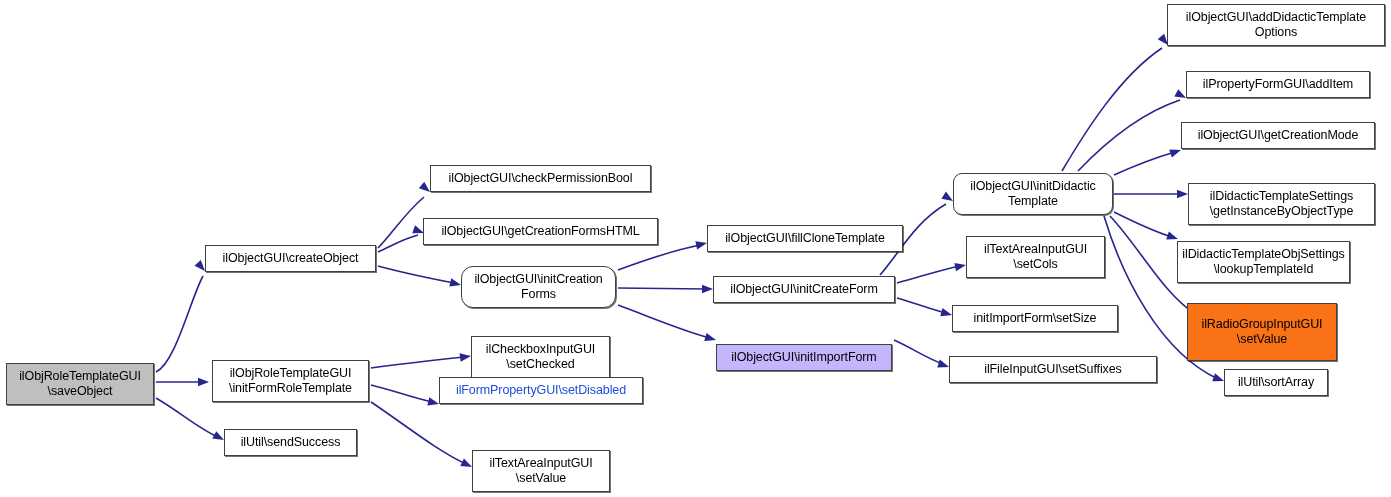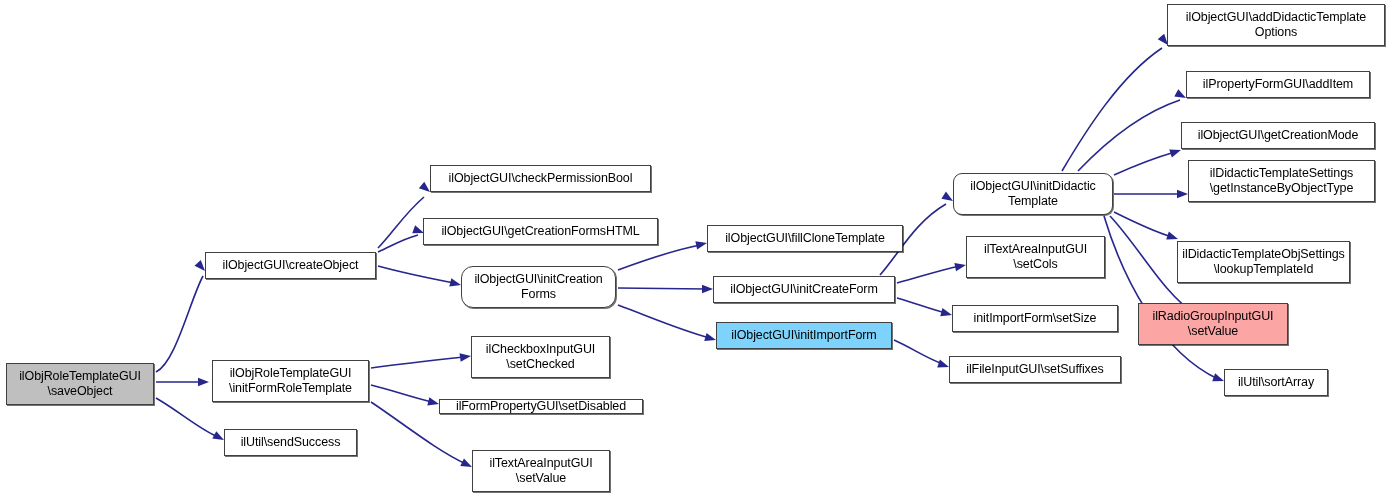--- a/index.html
+++ b/index.html
@@ -95,46 +95,46 @@
       <polygon points="0,0 -11,-4.2 -11,4.2" fill="#26268c" transform="translate(1188,194) rotate(0)"></polygon>
       <path d="M 1114,212 C 1134,222 1152,231 1172,237" fill="none" stroke="#26268c" stroke-width="1.6"></path>
       <polygon points="0,0 -11,-4.2 -11,4.2" fill="#26268c" transform="translate(1178,239) rotate(18)"></polygon>
       <path d="M 1110,216 C 1140,248 1162,292 1195,314" fill="none" stroke="#26268c" stroke-width="1.6"></path>
       <polygon points="0,0 -11,-4.2 -11,4.2" fill="#26268c" transform="translate(1201,317) rotate(34)"></polygon>
       <path d="M 1104,216 C 1122,276 1160,352 1218,379" fill="none" stroke="#26268c" stroke-width="1.6"></path>
       <polygon points="0,0 -11,-4.2 -11,4.2" fill="#26268c" transform="translate(1224,381) rotate(20)"></polygon>
     </svg>
 <div class="node highlight" style="left: 6px; top: 363px; width: 148px; height: 42px; border-color: rgb(64, 64, 64); color: rgb(0, 0, 0); background: rgb(191, 191, 191);">ilObjRoleTemplateGUI
 \saveObject</div>
-    <div class="node" style="left: 205px; top: 252px; width: 171px; height: 27px; border-color: rgb(64, 64, 64); color: rgb(0, 0, 0); background: rgb(255, 255, 255);">ilObjectGUI\createObject</div>
+    <div class="node" style="left: 205px; top: 245px; width: 171px; height: 27px; border-color: rgb(64, 64, 64); color: rgb(0, 0, 0); background: rgb(255, 255, 255);">ilObjectGUI\createObject</div>
     <div class="node" style="left: 212px; top: 360px; width: 157px; height: 42px; border-color: rgb(64, 64, 64); color: rgb(0, 0, 0); background: rgb(255, 255, 255);">ilObjRoleTemplateGUI
 \initFormRoleTemplate</div>
     <div class="node" style="left: 224px; top: 429px; width: 133px; height: 27px; border-color: rgb(64, 64, 64); color: rgb(0, 0, 0); background: rgb(255, 255, 255);">ilUtil\sendSuccess</div>
     <div class="node" style="left: 430px; top: 165px; width: 221px; height: 27px; border-color: rgb(64, 64, 64); color: rgb(0, 0, 0); background: rgb(255, 255, 255);">ilObjectGUI\checkPermissionBool</div>
     <div class="node" style="left: 423px; top: 218px; width: 235px; height: 27px; border-color: rgb(64, 64, 64); color: rgb(0, 0, 0); background: rgb(255, 255, 255);">ilObjectGUI\getCreationFormsHTML</div>
     <div class="node" style="left: 461px; top: 266px; width: 155px; height: 42px; border-color: rgb(64, 64, 64); color: rgb(0, 0, 0); background: rgb(255, 255, 255); border-radius: 12px;">ilObjectGUI\initCreation
 Forms</div>
     <div class="node" style="left: 471px; top: 336px; width: 139px; height: 42px; border-color: rgb(64, 64, 64); color: rgb(0, 0, 0); background: rgb(255, 255, 255);">ilCheckboxInputGUI
 \setChecked</div>
-    <div class="node" style="left: 439px; top: 399px; width: 204px; height: 15px; border-color: rgb(64, 64, 64); color: #000000; background: rgb(255, 255, 255);">ilFormPropertyGUI\setDisabled</div>
+    <div class="node" style="left: 439px; top: 377px; width: 204px; height: 27px; border-color: rgb(64, 64, 64); color: #1d4ed8; background: rgb(255, 255, 255);">ilFormPropertyGUI\setDisabled</div>
     <div class="node" style="left: 472px; top: 450px; width: 138px; height: 42px; border-color: rgb(64, 64, 64); color: rgb(0, 0, 0); background: rgb(255, 255, 255);">ilTextAreaInputGUI
 \setValue</div>
     <div class="node" style="left: 707px; top: 225px; width: 196px; height: 27px; border-color: rgb(64, 64, 64); color: rgb(0, 0, 0); background: rgb(255, 255, 255);">ilObjectGUI\fillCloneTemplate</div>
     <div class="node" style="left: 713px; top: 276px; width: 182px; height: 27px; border-color: rgb(64, 64, 64); color: rgb(0, 0, 0); background: rgb(255, 255, 255);">ilObjectGUI\initCreateForm</div>
-    <div class="node" style="left: 716px; top: 322px; width: 176px; height: 27px; border-color: rgb(64, 64, 64); color: rgb(0, 0, 0); background: #7dd3fc;">ilObjectGUI\initImportForm</div>
+    <div class="node" style="left: 716px; top: 344px; width: 176px; height: 27px; border-color: rgb(64, 64, 64); color: rgb(0, 0, 0); background: #c4b5fd;">ilObjectGUI\initImportForm</div>
     <div class="node" style="left: 966px; top: 236px; width: 139px; height: 42px; border-color: rgb(64, 64, 64); color: rgb(0, 0, 0); background: rgb(255, 255, 255);">ilTextAreaInputGUI
 \setCols</div>
     <div class="node" style="left: 952px; top: 305px; width: 166px; height: 27px; border-color: rgb(64, 64, 64); color: rgb(0, 0, 0); background: rgb(255, 255, 255);">initImportForm\setSize</div>
-    <div class="node" style="left: 949px; top: 356px; width: 172px; height: 27px; border-color: rgb(64, 64, 64); color: rgb(0, 0, 0); background: rgb(255, 255, 255);">ilFileInputGUI\setSuffixes</div>
+    <div class="node" style="left: 949px; top: 356px; width: 208px; height: 27px; border-color: rgb(64, 64, 64); color: rgb(0, 0, 0); background: rgb(255, 255, 255);">ilFileInputGUI\setSuffixes</div>
     <div class="node" style="left: 953px; top: 173px; width: 160px; height: 42px; border-color: rgb(64, 64, 64); color: rgb(0, 0, 0); background: rgb(255, 255, 255); border-radius: 9px;">ilObjectGUI\initDidactic
 Template</div>
     <div class="node" style="left: 1167px; top: 4px; width: 218px; height: 42px; border-color: rgb(64, 64, 64); color: rgb(0, 0, 0); background: rgb(255, 255, 255);">ilObjectGUI\addDidacticTemplate
 Options</div>
     <div class="node" style="left: 1186px; top: 71px; width: 184px; height: 27px; border-color: rgb(64, 64, 64); color: rgb(0, 0, 0); background: rgb(255, 255, 255);">ilPropertyFormGUI\addItem</div>
     <div class="node" style="left: 1181px; top: 122px; width: 194px; height: 27px; border-color: rgb(64, 64, 64); color: rgb(0, 0, 0); background: rgb(255, 255, 255);">ilObjectGUI\getCreationMode</div>
-    <div class="node" style="left: 1188px; top: 160px; width: 187px; height: 42px; border-color: rgb(64, 64, 64); color: rgb(0, 0, 0); background: rgb(255, 255, 255);">ilDidacticTemplateSettings
+    <div class="node" style="left: 1188px; top: 183px; width: 187px; height: 42px; border-color: rgb(64, 64, 64); color: rgb(0, 0, 0); background: rgb(255, 255, 255);">ilDidacticTemplateSettings
 \getInstanceByObjectType</div>
     <div class="node" style="left: 1177px; top: 241px; width: 173px; height: 42px; border-color: rgb(64, 64, 64); color: rgb(0, 0, 0); background: rgb(255, 255, 255);">ilDidacticTemplateObjSettings
 \lookupTemplateId</div>
-    <div class="node" style="left: 1138px; top: 303px; width: 150px; height: 42px; border-color: rgb(64, 64, 64); color: rgb(0, 0, 0); background: #fca5a5;">ilRadioGroupInputGUI
+    <div class="node" style="left: 1187px; top: 303px; width: 150px; height: 58px; border-color: rgb(64, 64, 64); color: rgb(0, 0, 0); background: #f97316;">ilRadioGroupInputGUI
 \setValue</div>
     <div class="node" style="left: 1224px; top: 369px; width: 104px; height: 27px; border-color: rgb(64, 64, 64); color: rgb(0, 0, 0); background: rgb(255, 255, 255);">ilUtil\sortArray</div>
   </div>
 
 </body></html>

